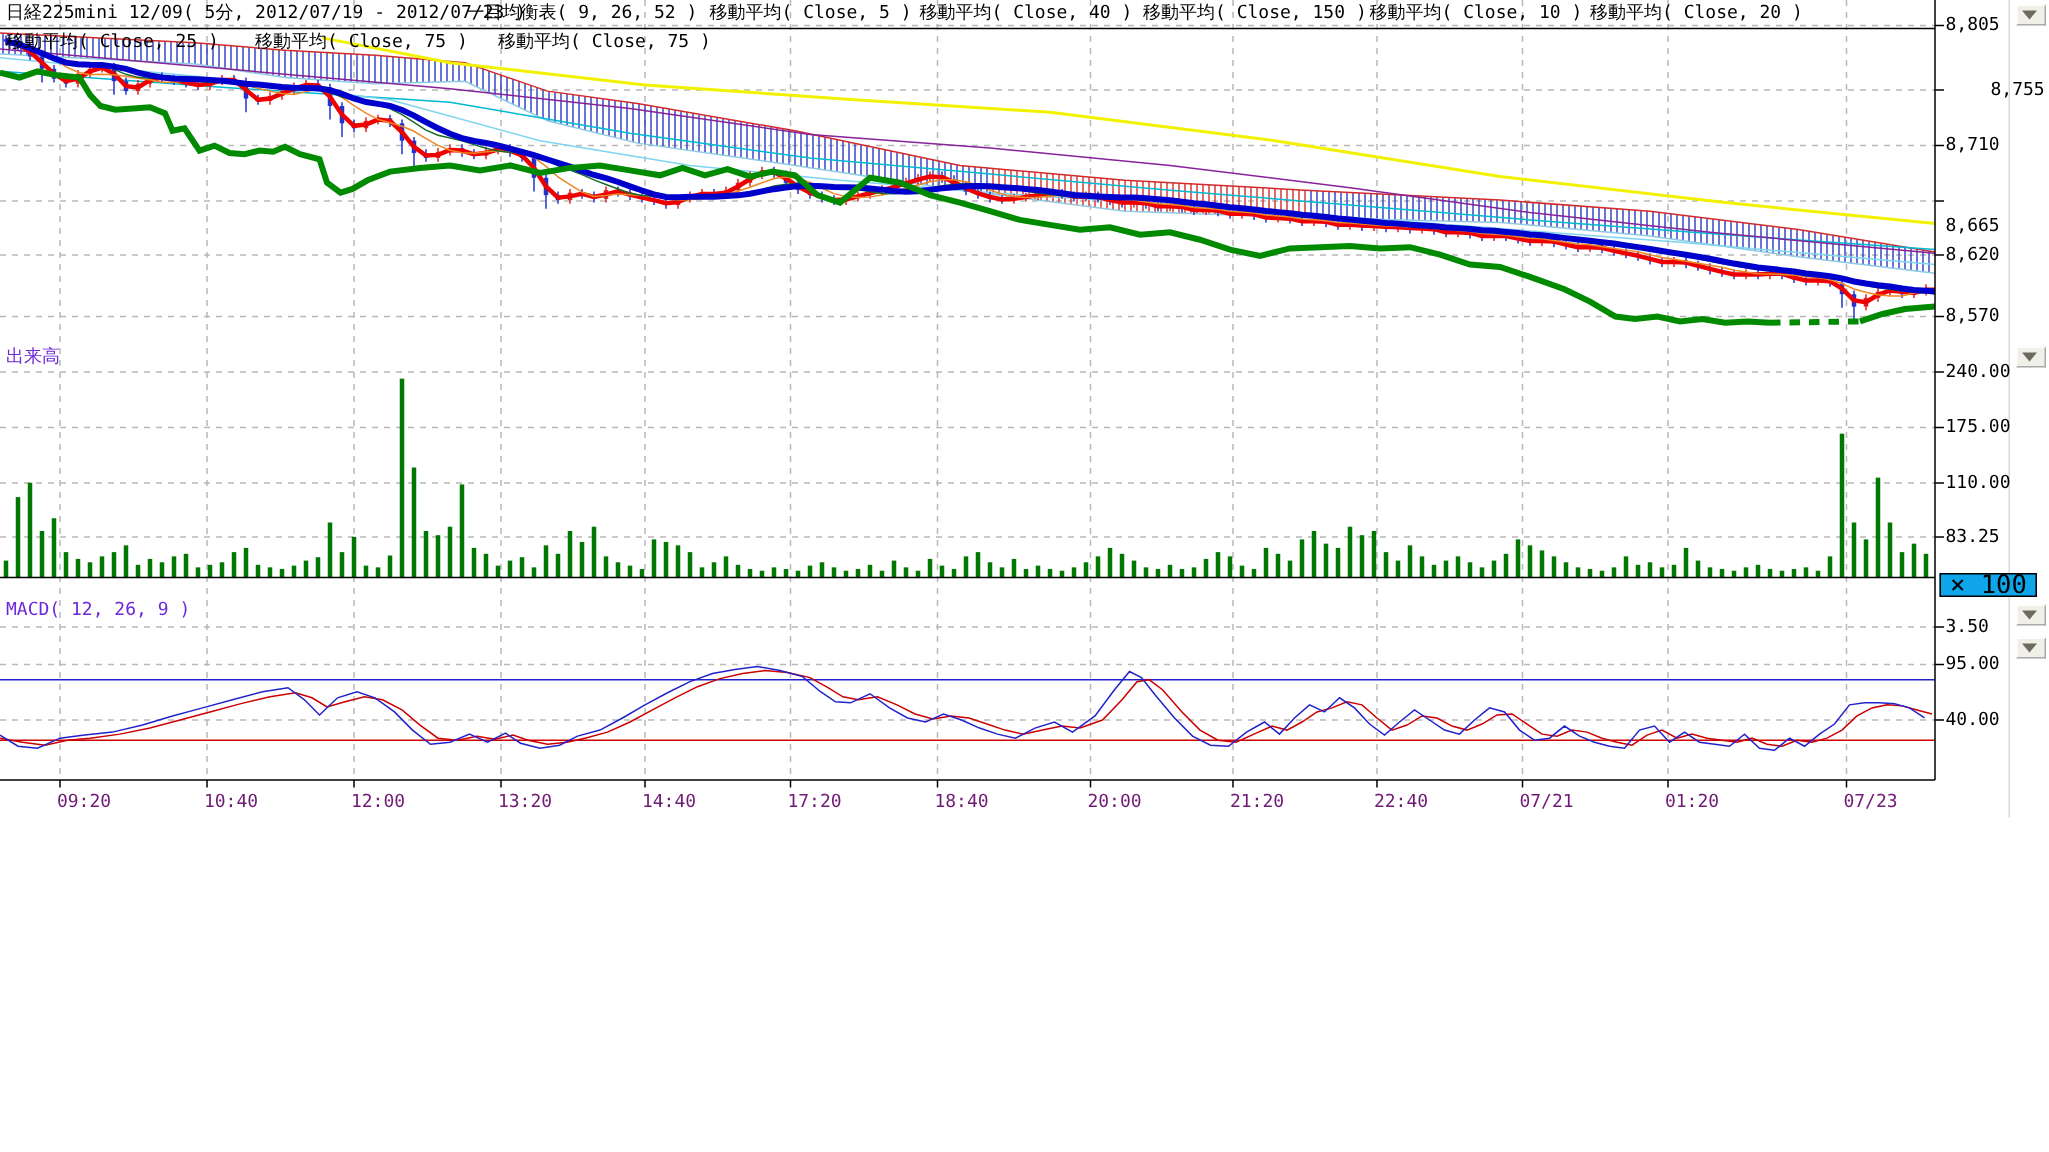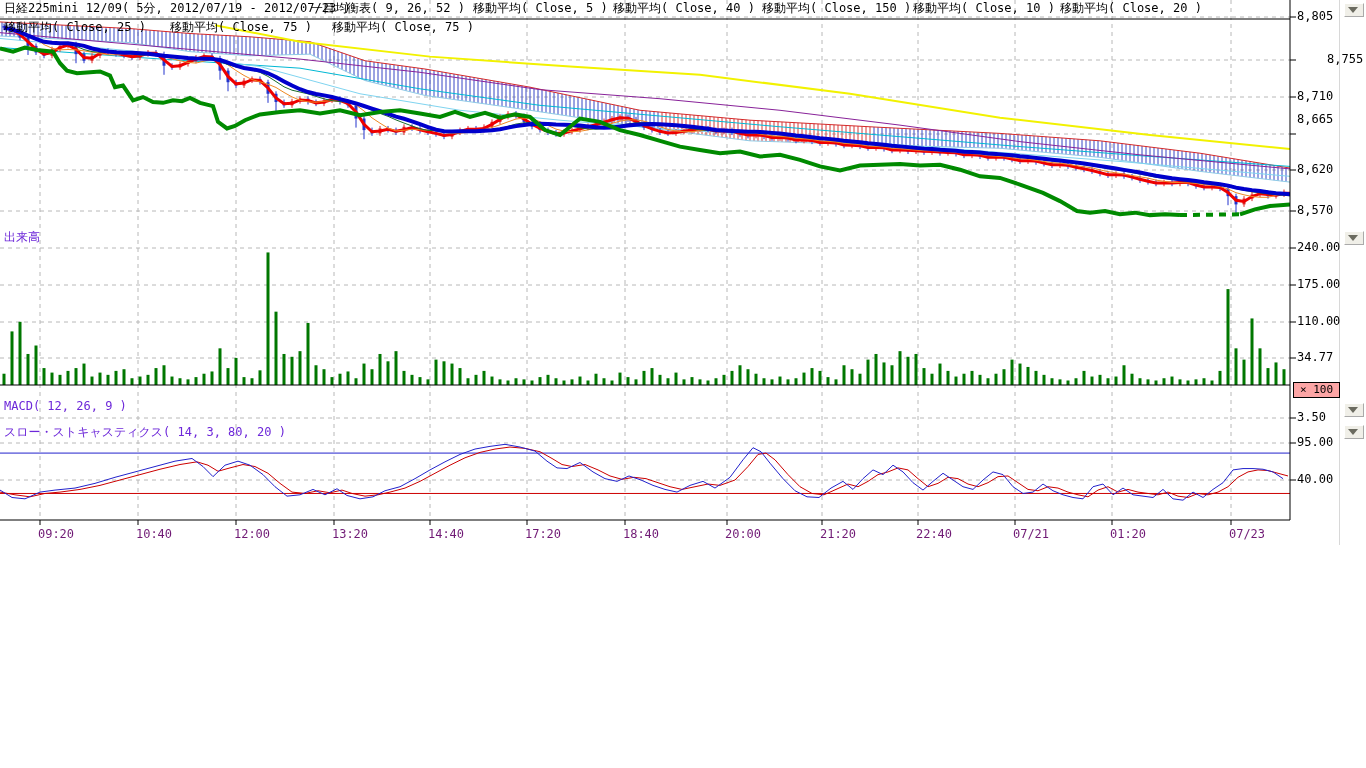--- a/index.html
+++ b/index.html
@@ -3,22 +3,22 @@
 <meta charset="utf-8">
 <style>
   html,body{margin:0;padding:0;background:#fff;}
   #app{position:relative;width:1366px;height:716px;background:#fff;overflow:hidden;
        font-family:"DejaVu Sans Mono","Liberation Mono",monospace;}
   .hdr-item{position:absolute;top:0;font-size:12px;line-height:17px;color:#000;white-space:pre;}
   .hdr2-item{position:absolute;top:20px;font-size:12px;line-height:15px;color:#000;white-space:pre;}
   .panel-label{position:absolute;font-size:12px;color:#6d28d9;white-space:pre;background:transparent;}
   .axis-label{position:absolute;font-size:12px;color:#000;white-space:pre;}
   .time-label{position:absolute;top:527px;font-size:12px;color:#701a75;transform:translateX(-50%);}
-  .unit-box{position:absolute;left:1293px;top:382px;border:1px solid #000;background:#fca5a5;
-            font-size:11px;padding:0 6px;line-height:14px;color:#000;}
+  .unit-box{position:absolute;left:1293px;top:382px;border:1px solid #000;background:#0ea5e9;
+            font-size:17px;padding:0 6px;line-height:14px;color:#000;}
   .dd-btn{position:absolute;left:1344px;width:18px;height:12px;background:#f0efe8;
           border:1px solid #aaa;border-top-color:#fff;border-left-color:#fff;cursor:pointer;}
   .dd-btn .tri{position:absolute;left:3px;top:3px;width:0;height:0;
           border-left:5px solid transparent;border-right:5px solid transparent;border-top:6px solid #6b6b60;}
   #right-sep{position:absolute;left:1339px;top:0;width:1px;height:545px;background:#d8d8d8;}
   svg{position:absolute;left:0;top:0;}
 </style>
 </head>
 <body>
 
@@ -923,33 +923,32 @@
       <span class="hdr-item" style="left: 913px;">移動平均( Close, 10 )</span>
       <span class="hdr-item" style="left: 1060px;">移動平均( Close, 20 )</span>
     </div>
   <div id="header-line2">
       <span class="hdr2-item" style="left: 4px;">移動平均( Close, 25 )</span>
       <span class="hdr2-item" style="left: 170px;">移動平均( Close, 75 )</span>
       <span class="hdr2-item" style="left: 332px;">移動平均( Close, 75 )</span>
     </div>
   <span class="panel-label" style="left:4px;top:229px;">出来高</span>
   <span class="panel-label" style="left:4px;top:399px;">MACD( 12, 26, 9 )</span>
-  <span class="panel-label" style="left:4px;top:424px;">スロー・ストキャスティクス( 14, 3, 80, 20 )</span>
   <span class="unit-box">× 100</span>
   <div id="axis-labels">
       <span class="axis-label" style="left: 1297px; top: 9px;">8,805</span>
       <span class="axis-label" style="left: 1297px; top: 52px; margin-left: 30px;">8,755</span>
       <span class="axis-label" style="left: 1297px; top: 89px;">8,710</span>
-      <span class="axis-label" style="left: 1297px; top: 112px;">8,665</span>
+      <span class="axis-label" style="left: 1297px; top: 143px;">8,665</span>
       <span class="axis-label" style="left: 1297px; top: 162px;">8,620</span>
       <span class="axis-label" style="left: 1297px; top: 203px;">8,570</span>
       <span class="axis-label" style="left: 1297px; top: 240px; text-align: center;">240.00</span>
       <span class="axis-label" style="left: 1297px; top: 277px;">175.00</span>
       <span class="axis-label" style="left: 1297px; top: 314px;">110.00</span>
-      <span class="axis-label" style="left: 1297px; top: 350px;">34.77</span>
+      <span class="axis-label" style="left: 1297px; top: 350px;">83.25</span>
       <span class="axis-label" style="left: 1297px; top: 410px;">3.50</span>
       <span class="axis-label" style="left: 1297px; top: 435px;">95.00</span>
       <span class="axis-label" style="left: 1297px; top: 472px;">40.00</span>
     </div>
   <div id="time-labels">
       <span class="time-label" style="left: 56px;">09:20</span>
       <span class="time-label" style="left: 154px;">10:40</span>
       <span class="time-label" style="left: 252px;">12:00</span>
       <span class="time-label" style="left: 350px;">13:20</span>
       <span class="time-label" style="left: 446px;">14:40</span>

